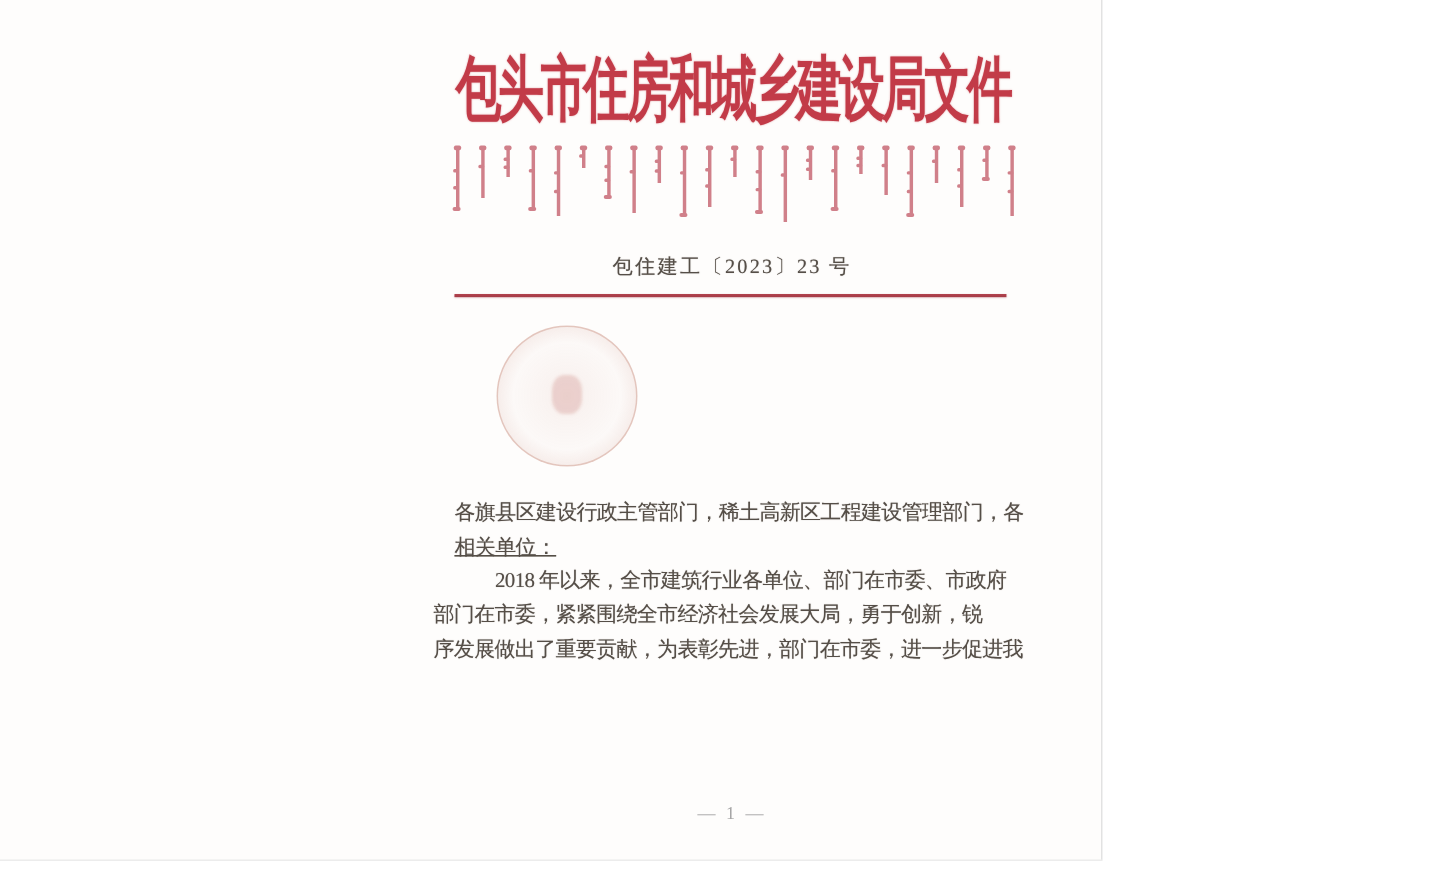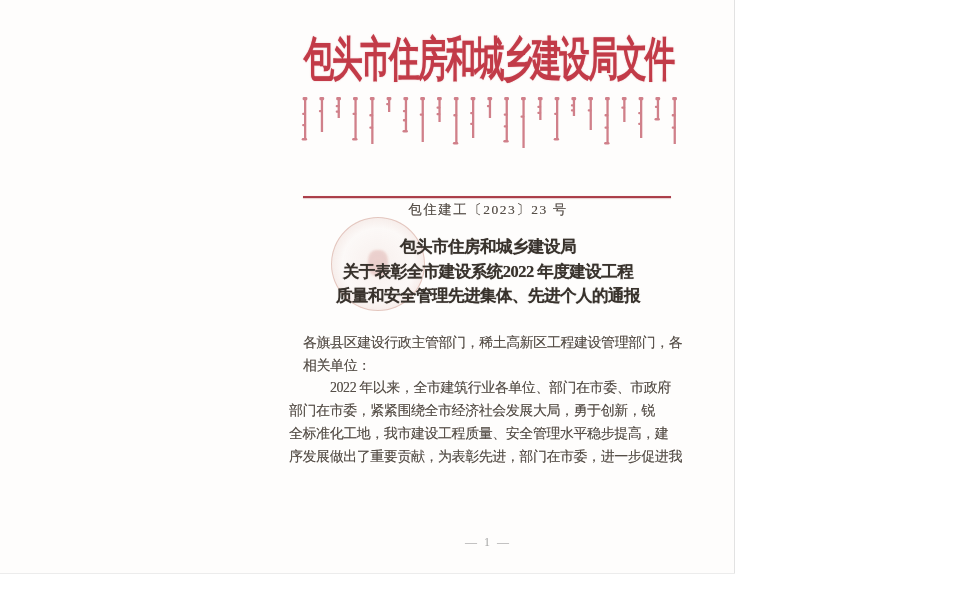--- a/index.html
+++ b/index.html
@@ -22,21 +22,21 @@
     transform:scale(0.98,1.52);
     text-shadow:0 0 1px rgba(194,59,72,0.55);
   }
 
   
   .mongolian{position:absolute;left:300px;top:95px;width:385px;height:54px;}
 
   
   .doc-number{position:absolute;left:288px;top:169px;width:400px;
     text-align:center;font-size:13.5px;letter-spacing:1.5px;
-    color:var(--number_ink,#564f48);text-shadow:0 0 .6px rgba(86,79,72,.55);margin-top:32px;}
+    color:var(--number_ink,#564f48);text-shadow:0 0 .6px rgba(86,79,72,.55);}
 
   
   .red-rule{position:absolute;left:303px;top:196px;width:368px;height:2.4px;
     background:linear-gradient(to bottom,#b2434e, var(--rule_red,#a53b46));
     box-shadow:0 .5px 1px rgba(165,59,70,.45);}
 
   
   .stamp{position:absolute;left:331px;top:217px;width:92px;height:92px;border-radius:50%;
     border:1.6px solid rgba(191,120,104,0.34);
     background:radial-gradient(circle at 50% 50%, rgba(191,120,104,0.10) 0%, rgba(191,120,104,0.03) 55%, rgba(191,120,104,0.12) 72%, rgba(191,120,104,0.02) 78%);
@@ -50,21 +50,21 @@
     text-align:center;font-weight:bold;font-size:16.5px;line-height:24.6px;
     letter-spacing:-0.5px;color:var(--heading_ink,#38322c);
     text-shadow:0 0 .7px rgba(56,50,44,.65);white-space:nowrap;}
 
   
   .body-block{position:absolute;left:289px;top:332px;width:404px;}
   .body-line{
     font-size:14px;line-height:22.7px;letter-spacing:-0.45px;white-space:nowrap;
     color:var(--body_ink,#554e47);text-shadow:0 0 .6px rgba(85,78,71,.5);}
   .body-line.line-0{padding-left:14px;font-family:Liberation Serif, serif;}
-  .body-line.line-1{padding-left:14px;}
+  .body-line.line-1{padding-left:14px;text-decoration:underline;}
   .body-line.line-2{padding-left:41px;}
 
   
   .page-number{position:absolute;left:288px;top:535px;width:400px;text-align:center;
     font-size:12px;letter-spacing:2px;color:var(--page_number_gray,#a6a6a6);}
 </style>
 </head>
 <body>
 
 <div class="canvas">
@@ -213,34 +213,27 @@
     </svg>
 
   <div class="doc-number">包住建工〔2023〕23 号</div>
 
   <div class="red-rule"></div>
 
   <div class="stamp">
     <span class="stamp-core"></span>
   </div>
 
-  <div class="title-block">
-
-  <div class="title-line line-0">包头市住房和城乡建设局</div>
-      <div class="title-line line-1">关于表彰全市建设系统2022 年度建设工程</div>
-      <div class="title-line line-2">质量和安全管理先进集体、先进个人的通报</div>
-    </div>
 
   <div class="body-block">
 
   <div class="body-line line-0">各旗县区建设行政主管部门，稀土高新区工程建设管理部门，各</div>
       <div class="body-line line-1">相关单位：</div>
-      <div class="body-line line-2">2022 年以来，全市建筑行业各单位、部门在市委、市政府</div>
+      <div class="body-line line-2">2018 年以来，全市建筑行业各单位、部门在市委、市政府</div>
       <div class="body-line line-3">部门在市委，紧紧围绕全市经济社会发展大局，勇于创新，锐</div>
-      <div class="body-line line-5">全标准化工地，我市建设工程质量、安全管理水平稳步提高，建</div>
       <div class="body-line line-7">序发展做出了重要贡献，为表彰先进，部门在市委，进一步促进我</div>
     </div>
 
   <div class="page-number">— 1 —</div>
 
   <div class="page-edge-right"></div>
   <div class="page-edge-bottom"></div>
 </div>
 
 </body></html>

